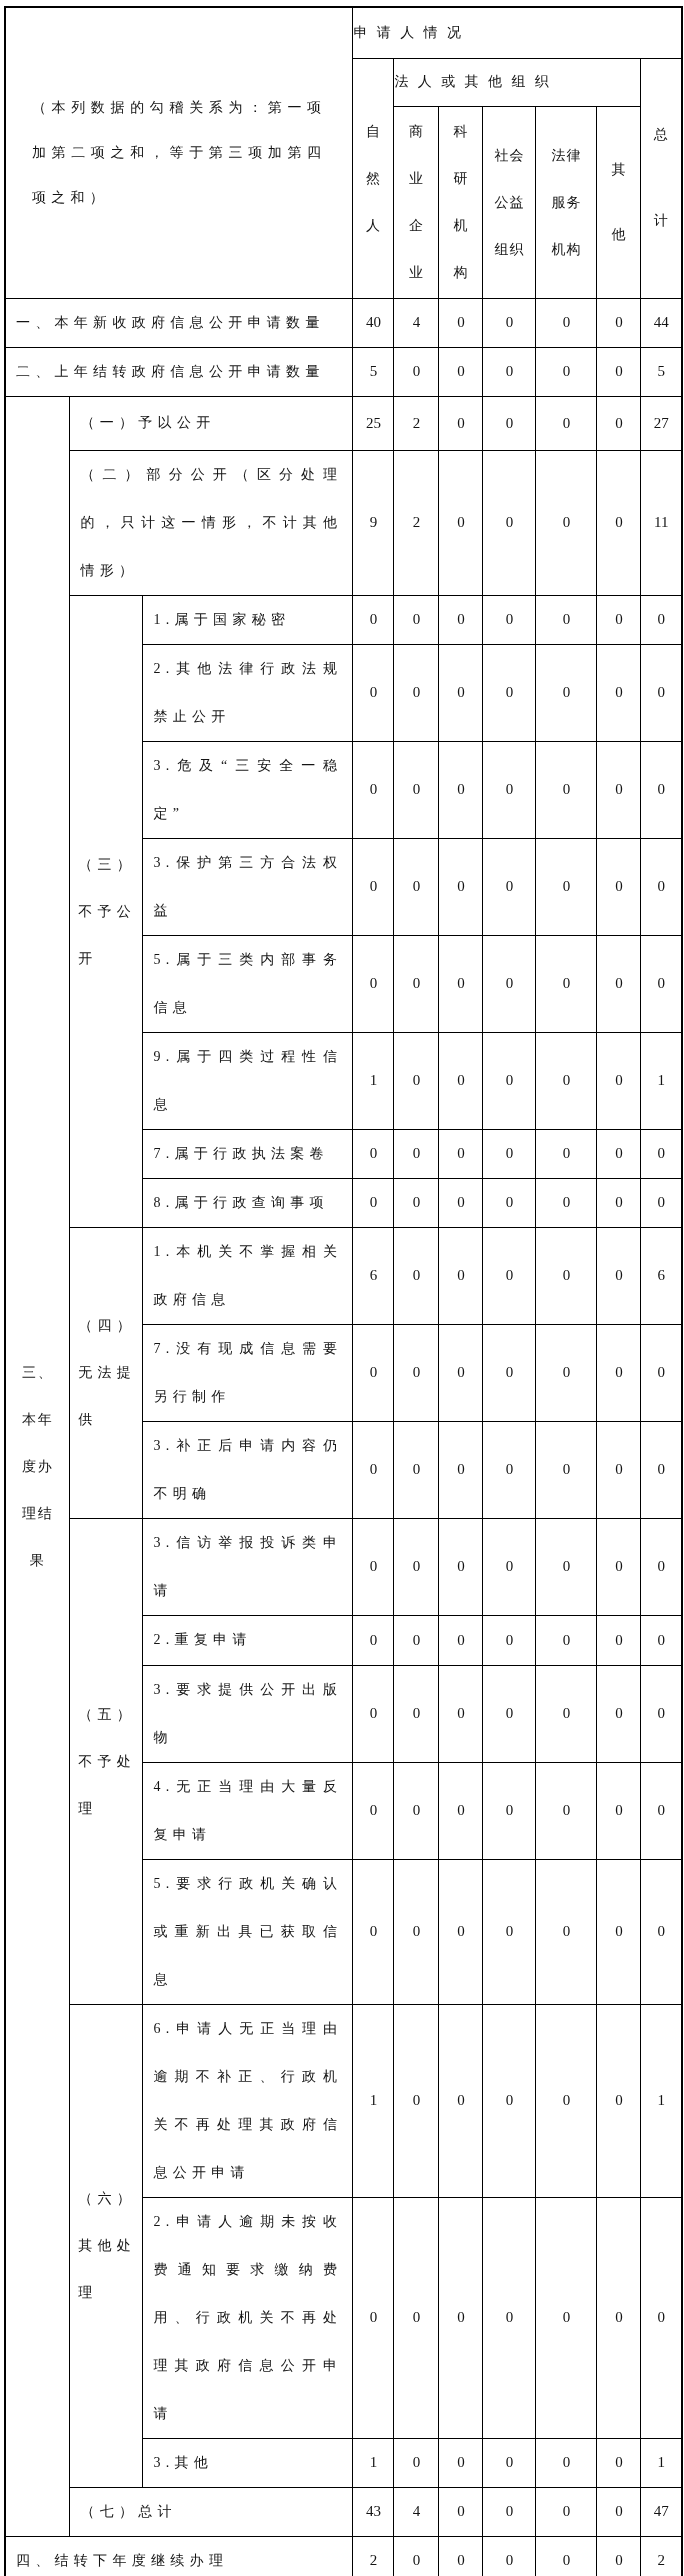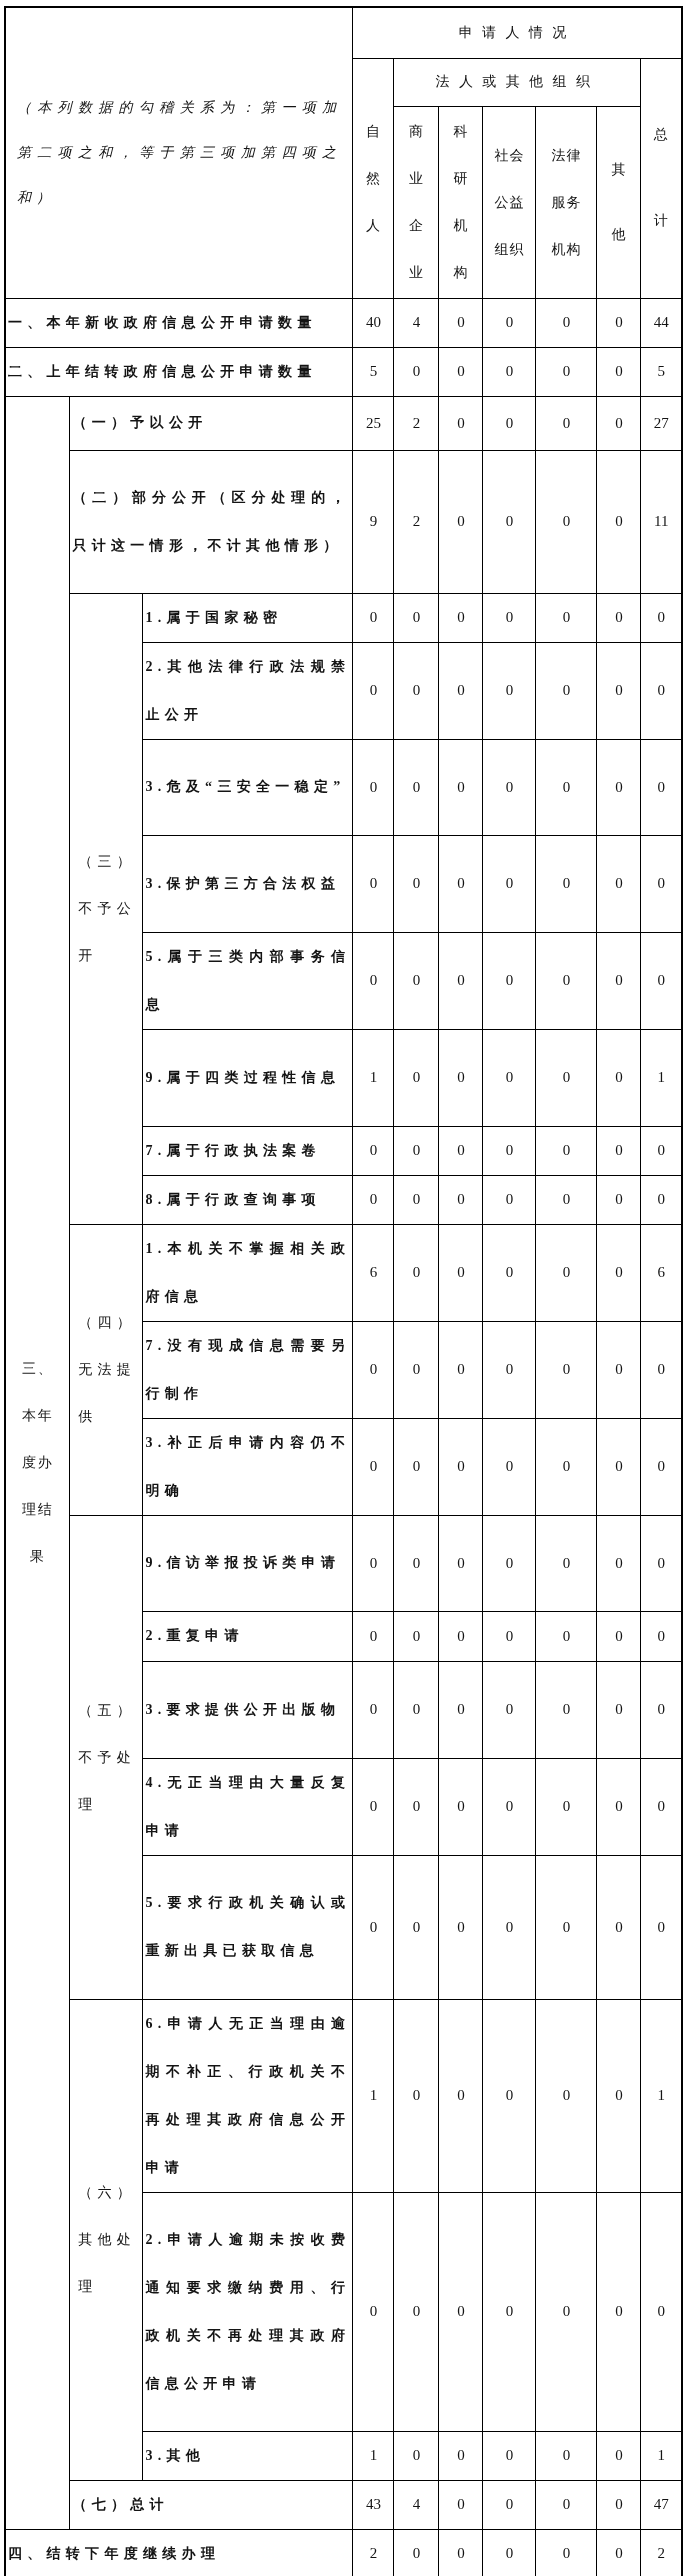--- a/index.html
+++ b/index.html
@@ -1,26 +1,26 @@
 <!DOCTYPE html>
 <html style="font-size:12.5px"><head>
 <meta charset="utf-8">
 <style>
   html,body{margin:0;padding:0;background:#fff;}
   body{font-family:"Liberation Serif","DejaVu Serif",serif;color:#141414;}
   .page{width:685px;min-height:2576px;background:#fff;}
   table{border-collapse:collapse;table-layout:fixed;width:678px;margin:6.2px 0 0 3.9px;}
   td{border:1.6px solid #000;vertical-align:middle;font-size:14px;overflow:hidden;}
   table{border:2.3px solid #000;}
-  .note{text-align:justify;padding:0 11px;line-height:45px;letter-spacing:5.3px;font-style:italic;}
-  .ghead{text-align:center;letter-spacing:9.4px;padding:0;}
+  .note{text-align:justify;padding:0 26px;line-height:45px;letter-spacing:5.3px;}
+  .ghead{letter-spacing:9.4px;padding:0;}
   .vhead{text-align:center;white-space:pre-line;line-height:47px;letter-spacing:0.8px;padding:0;}
   .lh-mid{line-height:65px;}
   .lh-wide{line-height:86px;}
-  .lbl{padding:0 2px;letter-spacing:5.3px;line-height:48px;text-align:justify;text-justify:inter-character;font-weight:bold;}
+  .lbl{padding:0 10px;letter-spacing:5.3px;line-height:48px;text-align:justify;text-justify:inter-character;}
   .side{text-align:center;white-space:pre-line;line-height:47px;letter-spacing:1.6px;padding:0;}
   .side2{white-space:pre-line;line-height:47px;letter-spacing:5.3px;padding:0 0 0 7.8px;text-align:left;}
   .v{text-align:center;padding:0;font-size:15px;letter-spacing:0;}
 </style>
 </head>
 <body>
 
 <div class="page">
 <table>
   <colgroup>
@@ -232,21 +232,21 @@
     <td class="v">0</td>
     <td class="v">0</td>
     <td class="v">0</td>
     <td class="v">0</td>
   </tr>
 
   <tr style="height:96px">
     <td class="side2" rowspan="5">（五）
 不予处
 理</td>
-    <td class="lbl">9.信访举报投诉类申请</td>
+    <td class="lbl">3.信访举报投诉类申请</td>
     <td class="v">0</td>
     <td class="v">0</td>
     <td class="v">0</td>
     <td class="v">0</td>
     <td class="v">0</td>
     <td class="v">0</td>
     <td class="v">0</td>
   </tr>
   <tr style="height:50px">
     <td class="lbl">2.重复申请</td>

